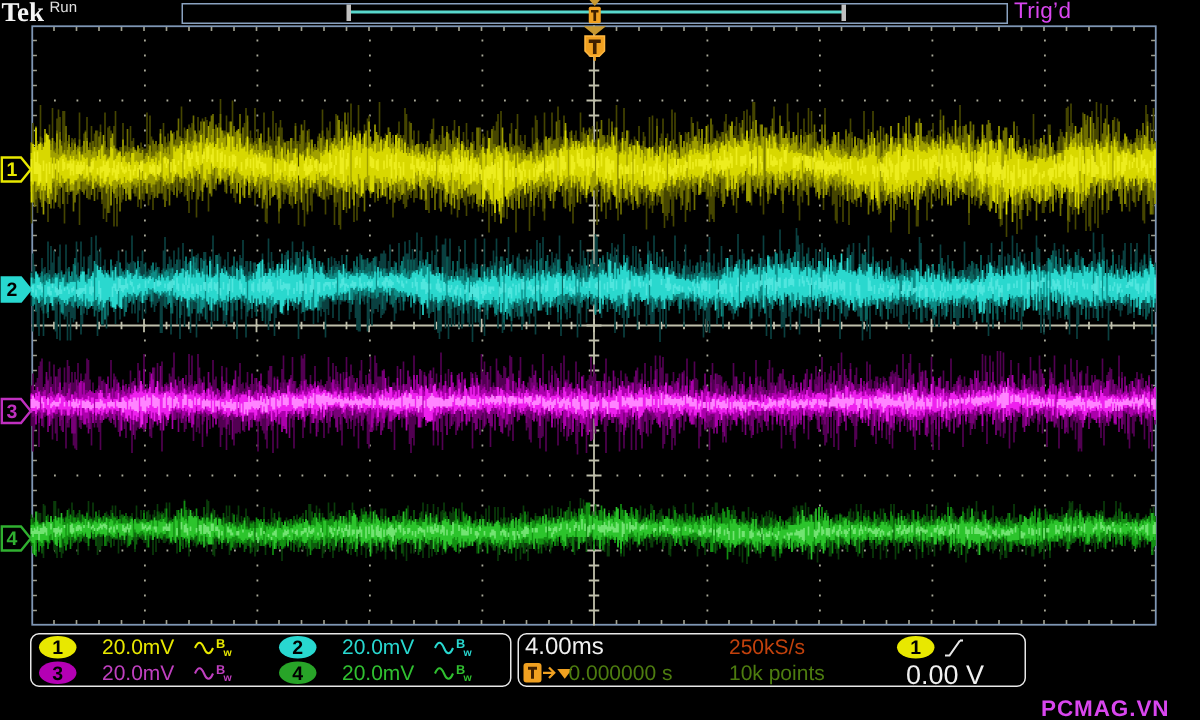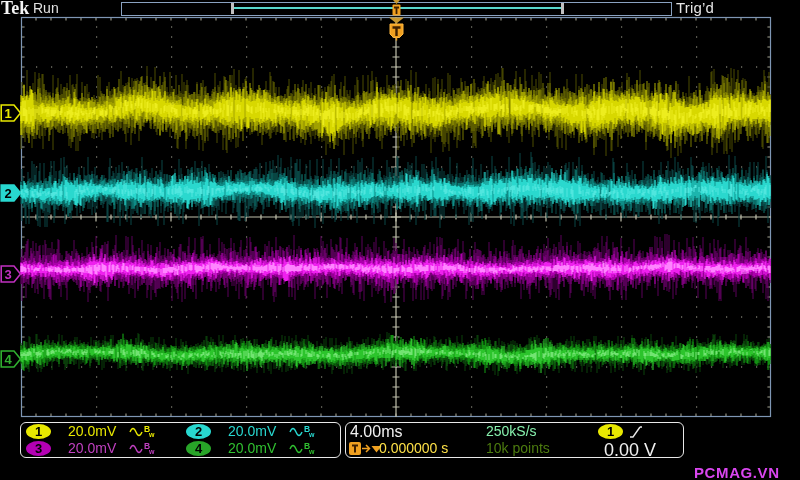--- a/index.html
+++ b/index.html
@@ -48,22 +48,22 @@
       <path d="M394 7.5h5M396.5 7.5v6.5" stroke="#402000" stroke-width="1.8"></path>
     </g>
     <g>
       <polygon points="389,17.5 404,17.5 396.5,23.5" fill="#c89830"></polygon>
       <path d="M390 24h13v10l-3.5 3.5h-6L390 34z" fill="#f0a020" stroke="#ffb840" stroke-width="1"></path>
       <path d="M392.5 27.5h8M396.5 27.5v8.5" stroke="#402000" stroke-width="2.4"></path>
       <path d="M396.5 37.5v3" stroke="#f0a020" stroke-width="1.5"></path>
     </g>
   </svg>
 <div class="t" style="left:1px;top:-2px;color:#f4f4f4;font-family:'Liberation Serif',serif;font-weight:bold;font-size:18px">Tek</div>
-<div class="t" style="left:33px;top:0px;color:#e0e0e0;font-size:14px">Run</div>
-<div class="t" style="left:676px;top:-1px;color:#e5e5e5;font-size:15px;letter-spacing:0.2px">Trig’d</div>
+<div class="t" style="left:33px;top:0px;color:#e0e0e0;font-size:10px">Run</div>
+<div class="t" style="left:676px;top:-1px;color:#d946ef;font-size:15px;letter-spacing:0.2px">Trig’d</div>
 <div style="position:absolute;left:121px;top:2px;width:549px;height:12px;border:1px solid #8aa2c0"></div>
 <div style="position:absolute;left:233px;top:7px;width:329px;height:1.5px;background:#58d8cc"></div>
 <div style="position:absolute;left:231px;top:3px;width:2.5px;height:11px;background:#c0c0c0"></div>
 <div style="position:absolute;left:561px;top:3px;width:2.5px;height:11px;background:#c0c0c0"></div>
 
 <div style="position:absolute;left:20px;top:422px;width:319px;height:34px;border:1.2px solid #e8e8e8;border-radius:6px;background:#000"></div>
 
 <div style="position:absolute;left:345px;top:422px;width:337px;height:34px;border:1.2px solid #e8e8e8;border-radius:6px;background:#000"></div>
 <div style="position:absolute;left:26px;top:424px;width:25px;height:15px;background:#e8e800;border-radius:50%;color:#000;font-size:13px;font-weight:bold;text-align:center;line-height:15px">1</div>
 <div style="position:absolute;left:26px;top:441px;width:25px;height:15px;background:#b400b4;border-radius:50%;color:#000;font-size:13px;font-weight:bold;text-align:center;line-height:15px">3</div>
@@ -87,29 +87,29 @@
     <path d="M1 8 Q4 1 7 8 T13 8" fill="none" stroke="#28d8d0" stroke-width="1.4"></path>
     <text x="15" y="8" fill="#28d8d0" font-size="8.5" font-weight="bold" font-family="Liberation Sans, sans-serif">B</text>
     <text x="20" y="13" fill="#28d8d0" font-size="7" font-weight="bold" font-family="Liberation Sans, sans-serif">w</text>
   </svg>
 <svg width="26" height="16" viewBox="0 0 26 16" style="position:absolute;left:289px;top:441px">
     <path d="M1 8 Q4 1 7 8 T13 8" fill="none" stroke="#30c030" stroke-width="1.4"></path>
     <text x="15" y="8" fill="#30c030" font-size="8.5" font-weight="bold" font-family="Liberation Sans, sans-serif">B</text>
     <text x="20" y="13" fill="#30c030" font-size="7" font-weight="bold" font-family="Liberation Sans, sans-serif">w</text>
   </svg>
 <div class="t" style="left:350px;top:423px;color:#f0f0f0;font-size:16px">4.00ms</div>
-<div class="t" style="left:486px;top:423px;color:#86efac;font-size:14px">250kS/s</div>
+<div class="t" style="left:486px;top:423px;color:#c2410c;font-size:14px">250kS/s</div>
 <div class="t" style="left:486px;top:440px;color:#4d7c0f;font-size:14px">10k points</div>
 <div class="t" style="left:604px;top:440px;color:#f0f0f0;font-size:18px">0.00 V</div>
 <div style="position:absolute;left:598px;top:424px;width:25px;height:15px;background:#e8e800;border-radius:50%;color:#000;font-size:13px;font-weight:bold;text-align:center;line-height:15px">1</div>
 <svg width="16" height="16" viewBox="0 0 16 16" style="position:absolute;left:628px;top:424px">
     <path d="M2 13h3l7-10" fill="none" stroke="#e8e8e8" stroke-width="1.4"></path>
     <path d="M12 3h2" stroke="#e8e8e8" stroke-width="1.4"></path>
   </svg>
 <div style="position:absolute;left:349px;top:442px;width:12px;height:13px;background:#f0a020;border-radius:2px"></div>
 <svg width="12" height="13" viewBox="0 0 12 13" style="position:absolute;left:349px;top:442px">
     <path d="M3 3.5h6M6 3.5v7" stroke="#402000" stroke-width="2"></path>
   </svg>
 <svg width="22" height="13" viewBox="0 0 22 13" style="position:absolute;left:361px;top:442px">
     <path d="M1 6.5h7M5 3l3.5 3.5L5 10" fill="none" stroke="#f0a020" stroke-width="1.5"></path>
     <polygon points="10.5,4 20.5,4 15.5,10.5" fill="#f0a020"></polygon>
   </svg>
-<div class="t" style="left:379px;top:440px;color:#fde047;font-size:14px">0.000000 s</div>
+<div class="t" style="left:379px;top:440px;color:#4d7c0f;font-size:14px">0.000000 s</div>
 <div class="t" style="left:694px;top:464px;color:#d946ef;font-size:15px;font-weight:bold;letter-spacing:0.6px">PCMAG.VN</div>
 </body></html>

